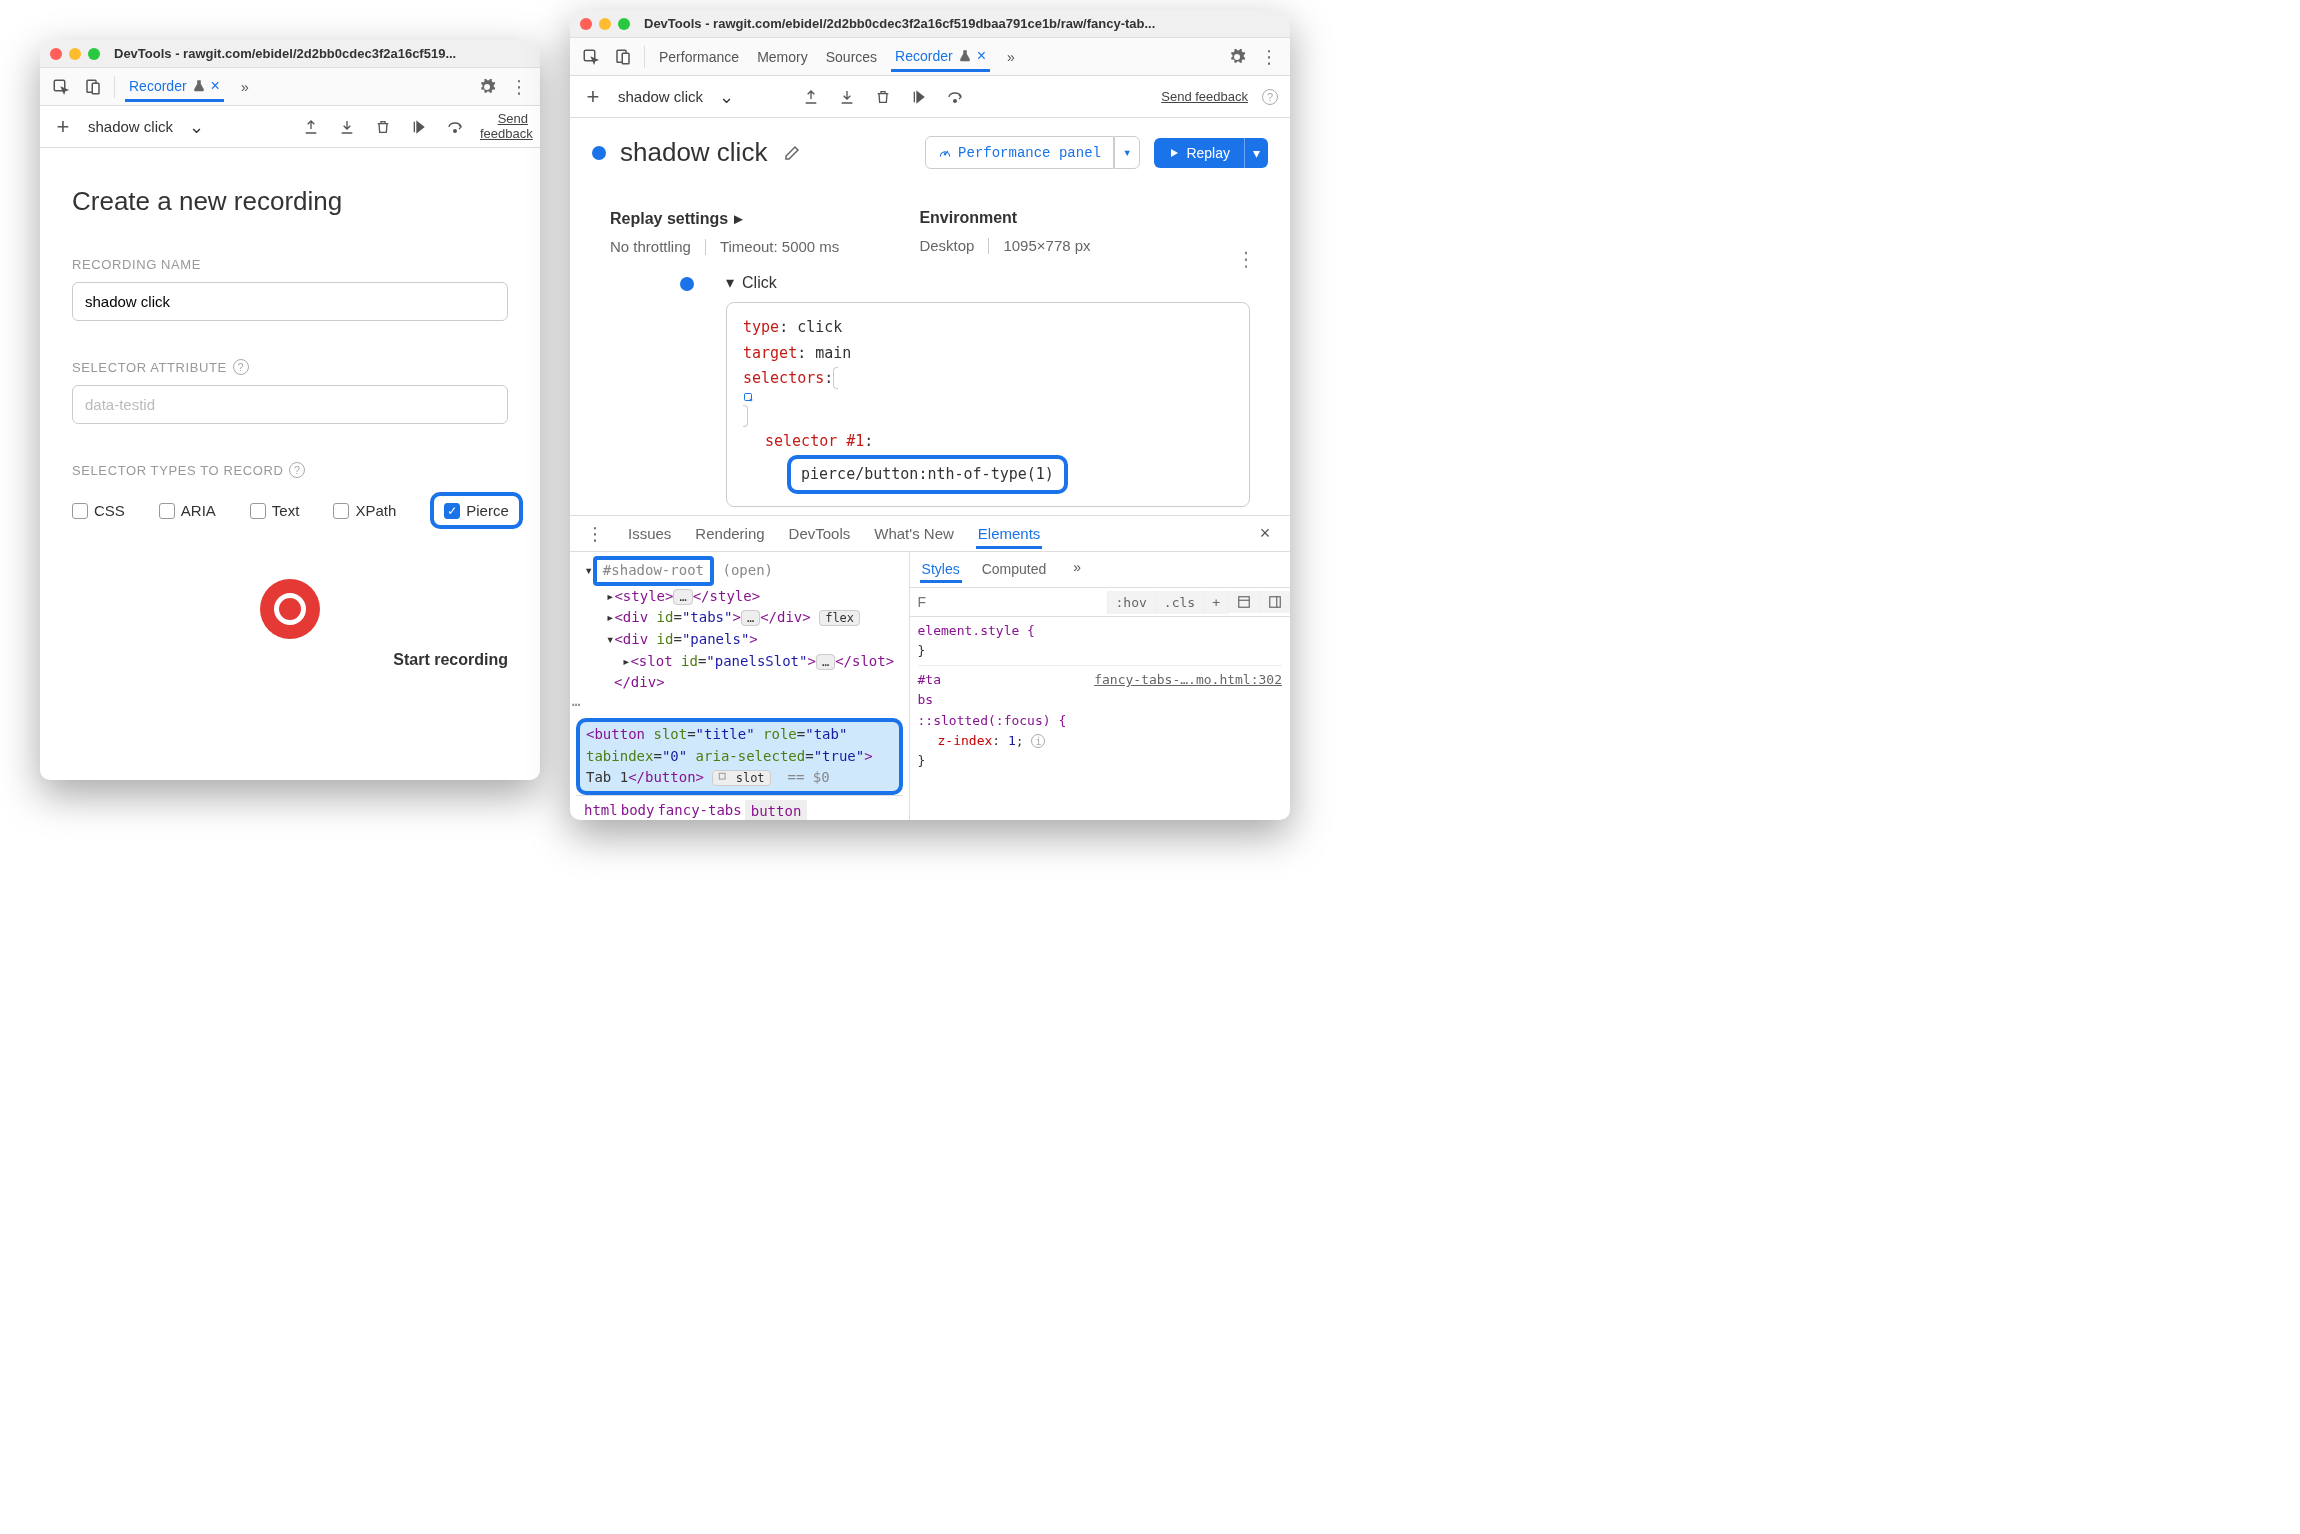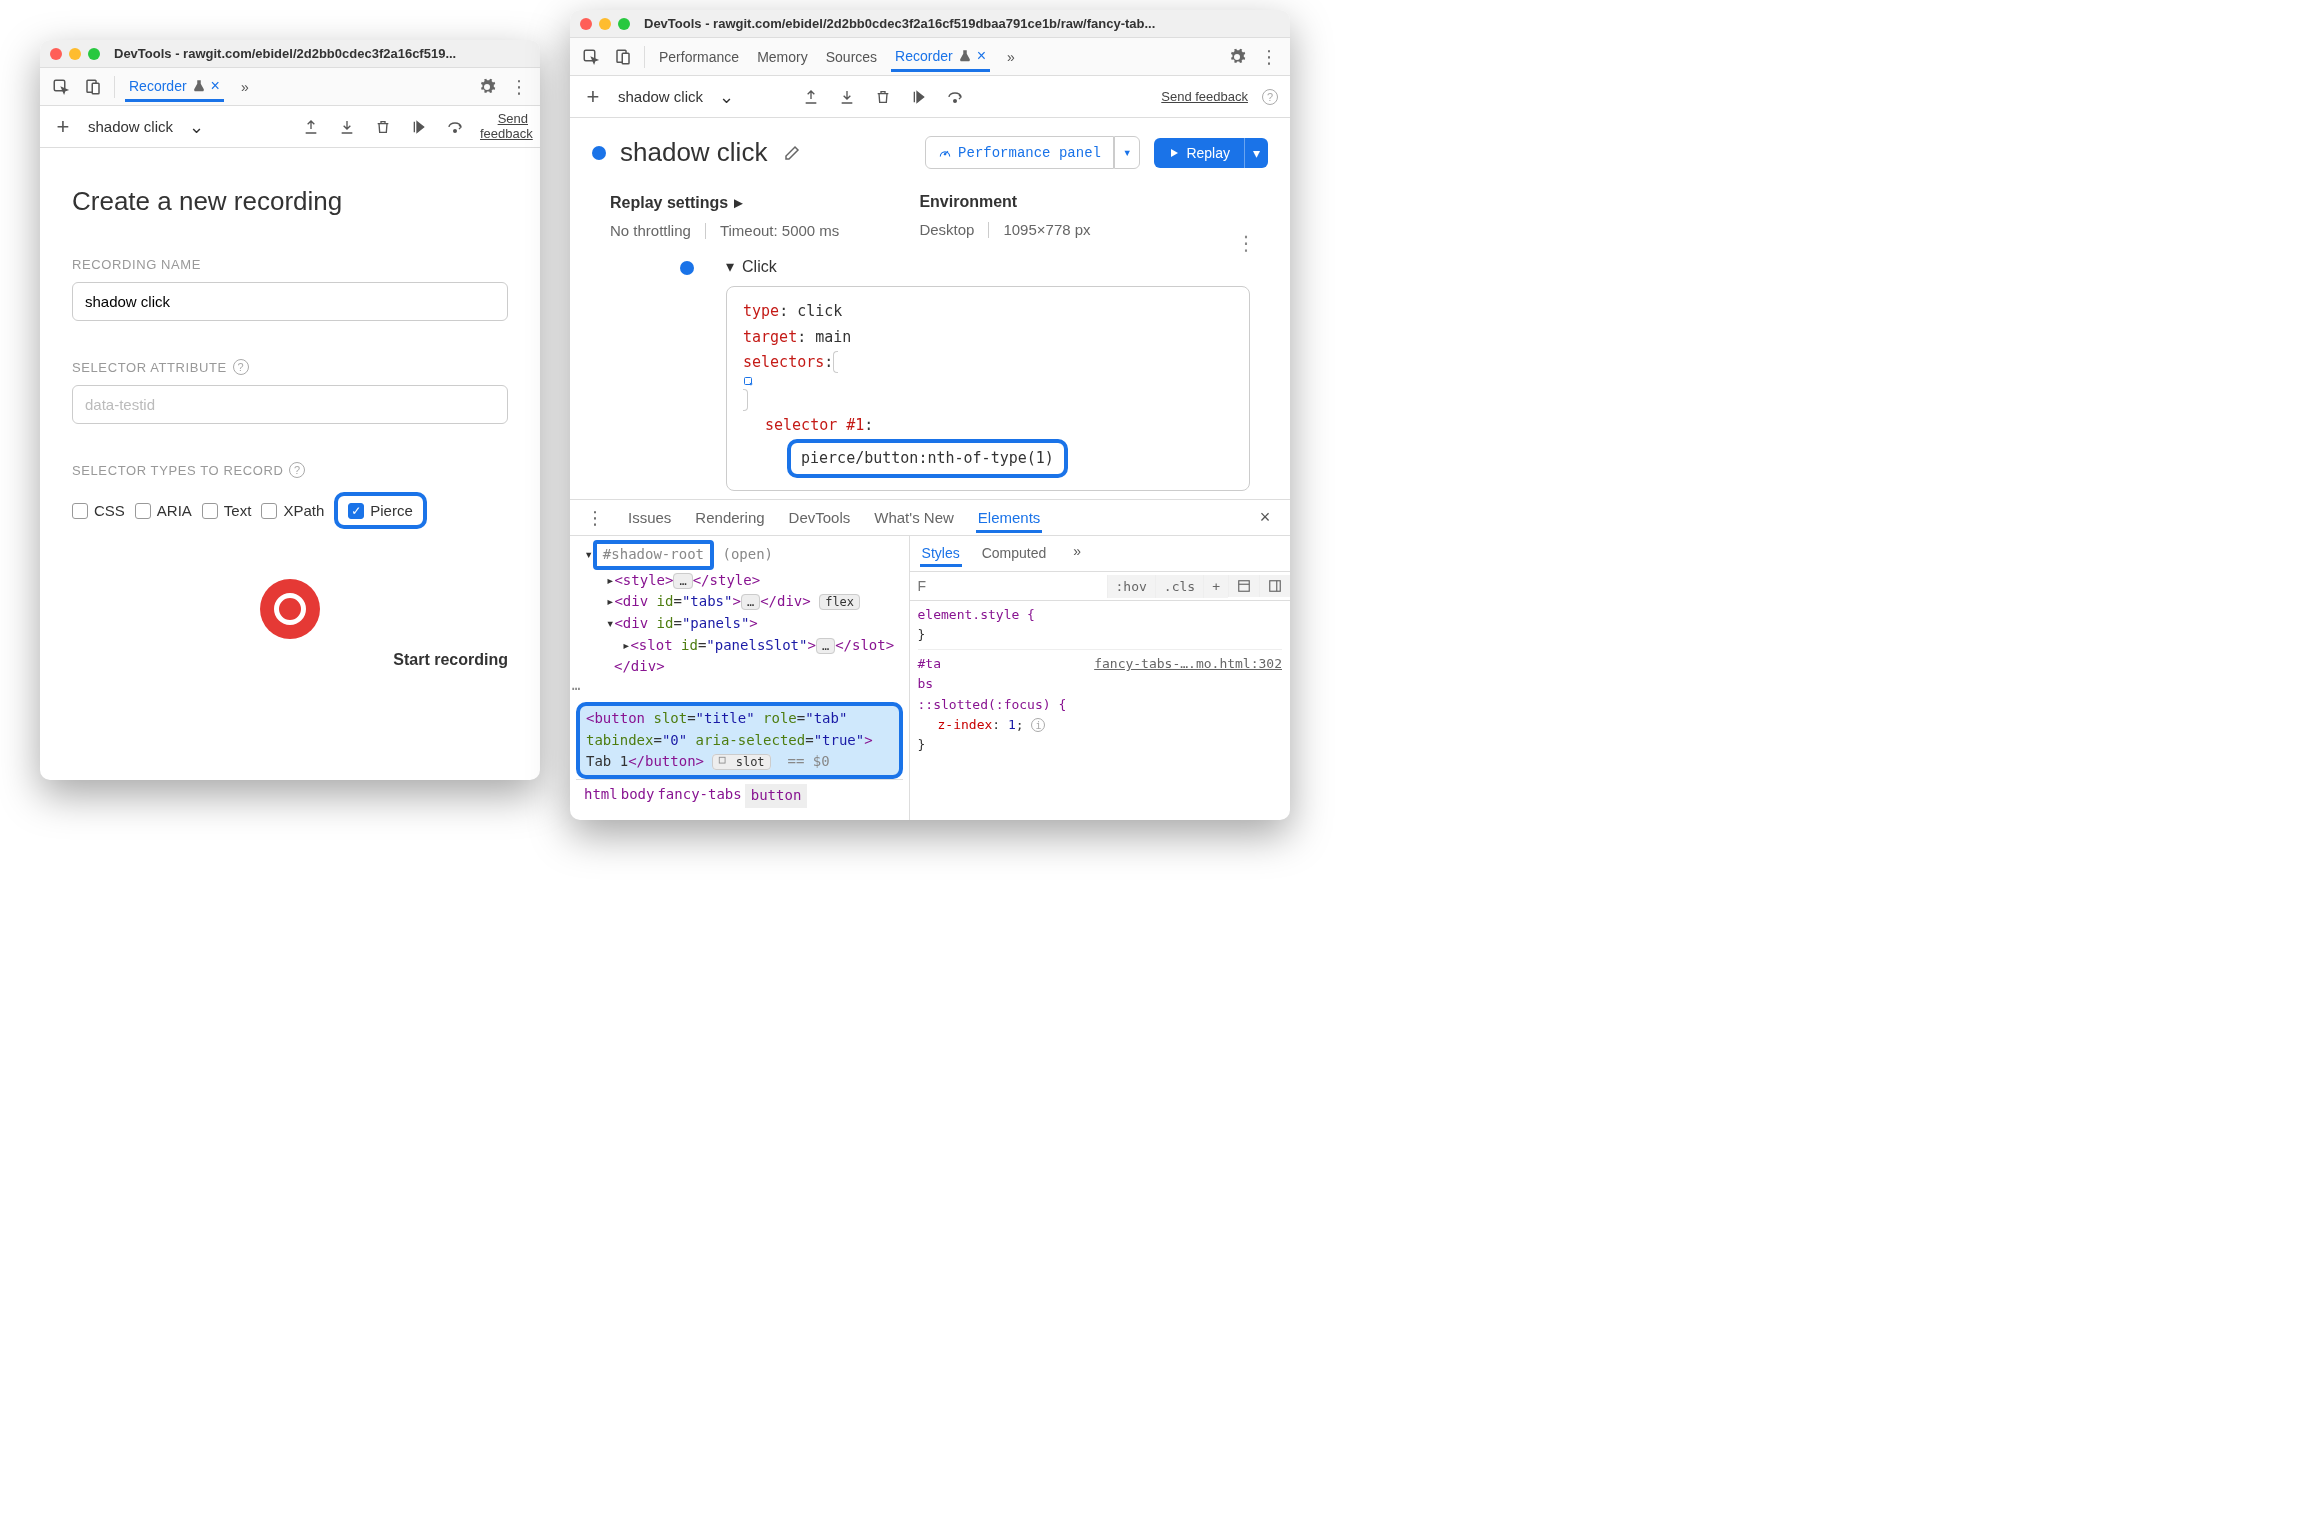--- a/index.html
+++ b/index.html
@@ -57,21 +57,21 @@
   
   .left-body { padding: 24px 32px; }
   h1.create { font-size: 26px; font-weight: 400; margin: 14px 0 40px; }
   .field-label { font-size: 13px; letter-spacing: .6px; color: #999;
     text-transform: uppercase; margin-bottom: 10px; display:flex; align-items:center; gap:6px;}
   .text-input {
     width: 100%; padding: 10px 12px; border: 1px solid #ccc; border-radius: 6px;
     font-size: 15px; margin-bottom: 38px; outline: none;
   }
   .text-input::placeholder { color: #bbb; }
-  .sel-types { display: flex; gap: 10px; margin-top: 14px; }
+  .sel-types { display: flex; gap: 34px; margin-top: 14px; }
   .chk { display: flex; align-items: center; gap: 6px; font-size: 15px; cursor: pointer; }
   .chk-box {
     width: 16px; height: 16px; border: 1.5px solid #999; border-radius: 3px;
     display: inline-flex; align-items: center; justify-content: center; background: #fff;
   }
   .chk-box.checked { background: #1a73e8; border-color: #1a73e8; color: #fff; font-size: 12px; }
   .highlight-box { border: 4px solid #1a73e8; border-radius: 10px; padding: 6px 10px; }
   .start-row { text-align: right; margin-top: 50px; font-weight: bold; }
   .rec-btn {
     width: 60px; height: 60px; border-radius: 50%; background: #e53935;
@@ -100,21 +100,21 @@
   }
   .btn-drop { padding: 7px 8px; border-left: 1px solid rgba(255,255,255,.35); }
   .btn-drop-o { padding: 7px 8px; border-left: 1px solid #ccc; color:#1a73e8;}
   .btn-group { display: flex; }
   .btn-group > :first-child { border-top-right-radius:0; border-bottom-right-radius:0; }
   .btn-group > :last-child { border-top-left-radius:0; border-bottom-left-radius:0; }
 
   .settings-row {
     display: flex; padding: 4px 40px 16px; gap: 80px; font-size: 15px;
   }
-  .settings-col h3 { font-size: 16px; font-weight: 600; margin: 0 0 10px; display:flex; align-items:center; gap:6px;}
+  .settings-col h3 { font-size: 16px; font-weight: 600; margin: 16px 0 10px; display:flex; align-items:center; gap:6px;}
   .settings-col .sub { color: #666; display: flex; gap: 8px; align-items: center; }
   .vsep { display:inline-block; width:1px; height:16px; background:#ccc; margin:0 6px;}
 
   .step-area {
     margin: 2px 40px 8px 120px; position: relative;
   }
   .step-dot { position:absolute; left:-10px; top:4px; width:14px; height:14px; border-radius:50%; background:#1a73e8;}
   .step-title { display:flex; align-items:center; gap:8px; font-size:16px; margin-left: 36px;}
   .step-box {
     border: 1px solid #ccc; border-radius: 8px; padding: 12px 16px;

